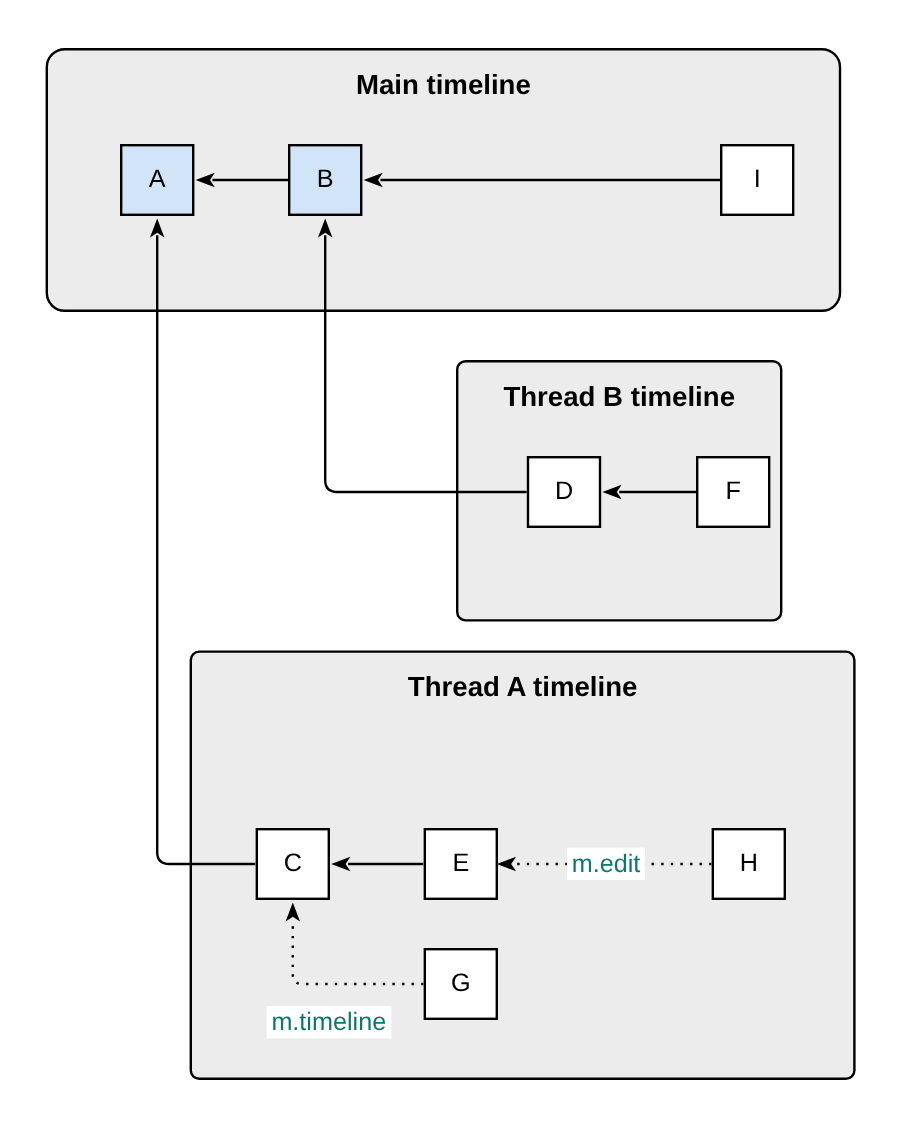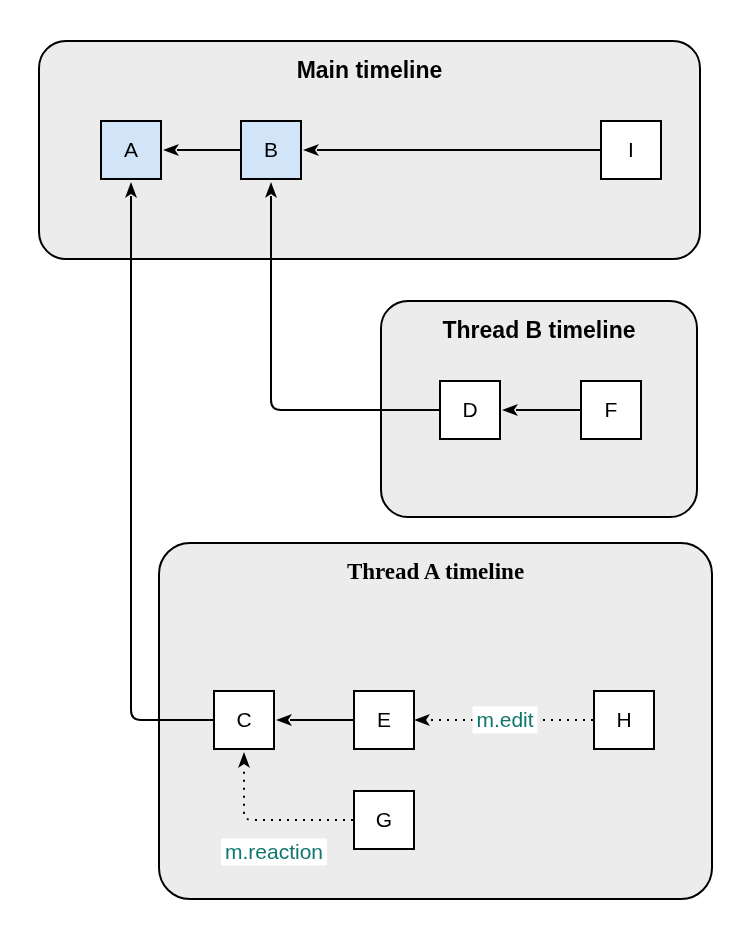--- a/index.html
+++ b/index.html
@@ -22,23 +22,23 @@
     box-sizing: border-box;
   }
   .group-title {
     text-align: center;
     font-size: 23px;
     font-weight: bold;
     color: #000000;
     padding-top: 15px;
     letter-spacing: 0px;
   }
-  #group-main    { left: 38px;  top: 40px;  width: 663px; height: 220px; border-radius: 28px; }
-  #group-threadb { left: 380px; top: 300px; width: 318px; height: 218px; border-radius: 28px; }
-  #group-threada { left: 158px; top: 542px; width: 555px; height: 358px; border-radius: 32px; font-family: Liberation Serif, serif; }
+  #group-main    { left: 38px;  top: 40px;  width: 663px; height: 220px; border-radius: 16px; }
+  #group-threadb { left: 380px; top: 300px; width: 272px; height: 218px; border-radius: 8px; }
+  #group-threada { left: 158px; top: 542px; width: 555px; height: 358px; border-radius: 8px; }
 
   .arrows {
     position: absolute;
     left: 0;
     top: 0;
     pointer-events: none;
   }
 
   .node {
     position: absolute;
@@ -140,15 +140,15 @@
   <div class="node highlight" id="node-b">B</div>
   <div class="node" id="node-i">I</div>
   <div class="node" id="node-d">D</div>
   <div class="node" id="node-f">F</div>
   <div class="node" id="node-c">C</div>
   <div class="node" id="node-e">E</div>
   <div class="node" id="node-h">H</div>
   <div class="node" id="node-g">G</div>
 
   <div class="edge-label" id="label-medit">m.edit</div>
-  <div class="edge-label" id="label-mreaction">m.reaction</div>
+  <div class="edge-label" id="label-mreaction">m.timeline</div>
 
 </div>
 
 </body></html>

